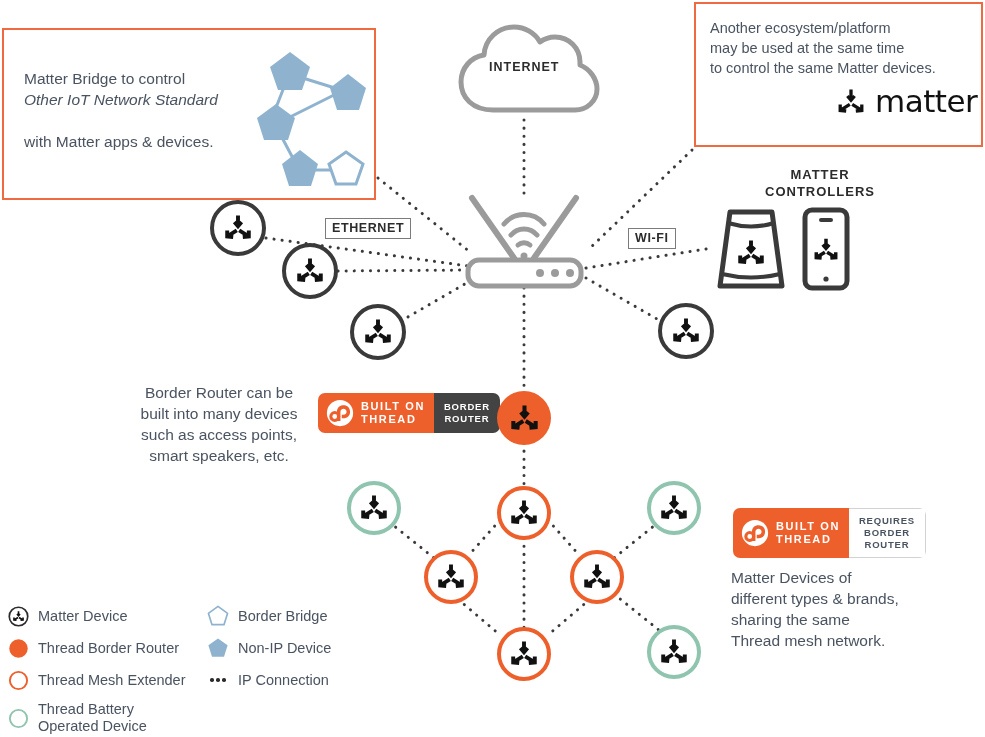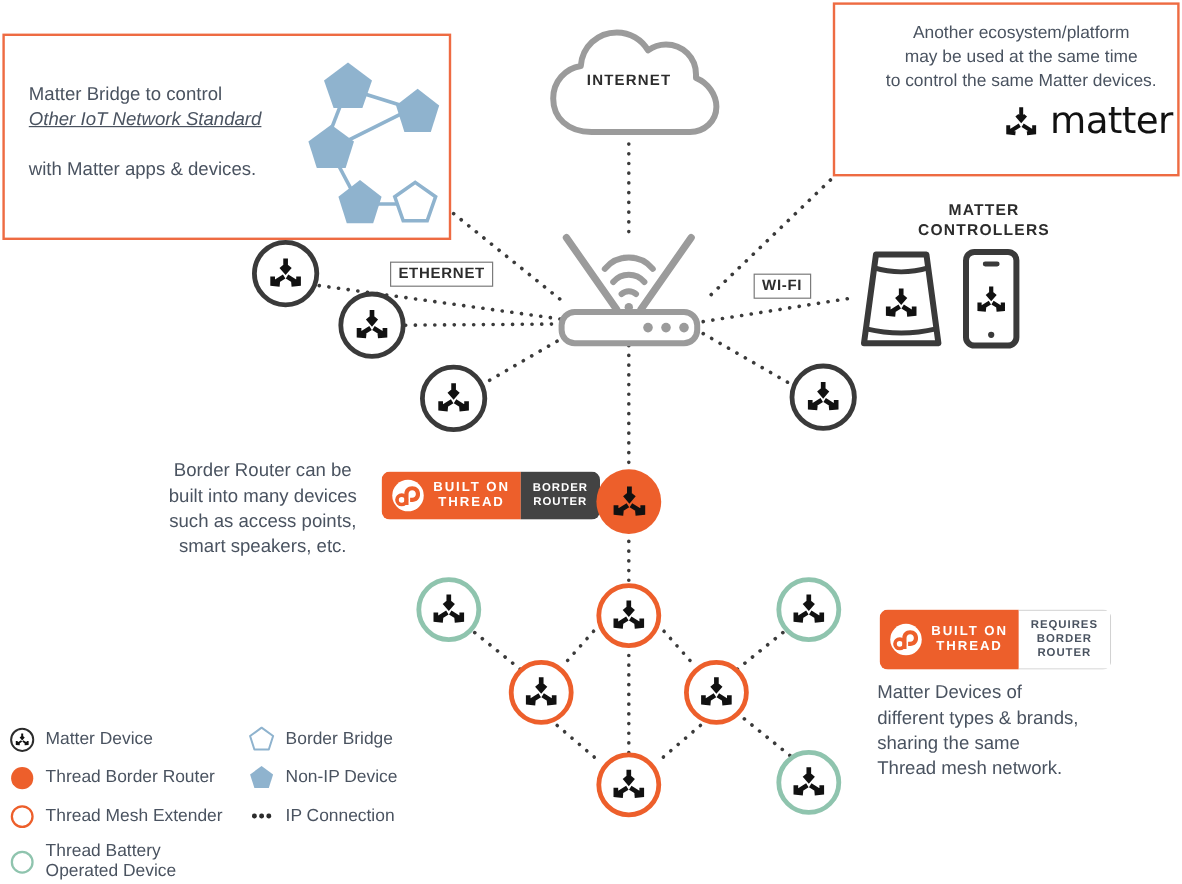--- a/index.html
+++ b/index.html
@@ -27,22 +27,22 @@
   #callout-eco    { left: 694px; top: 2px; width: 289px; height: 145px; }
 
   .callout-text {
     position: absolute;
     font-size: 15.5px;
     line-height: 21px;
     color: #4a5360;
     white-space: pre-line;
   }
   #bridge-text { left: 20px; top: 17px; width: 240px; text-align: left; }
-  #bridge-text .em { font-style: italic; display: block; text-decoration: underline; }
-  #eco-text { left: 24px; top: 14px; width: 262px; text-align: center; font-size: 14.5px; line-height: 20px;}
+  #bridge-text .em { font-style: italic; display: block; }
+  #eco-text { left: 14px; top: 14px; width: 262px; font-size: 14.5px; line-height: 20px;}
 
   
   .boxlabel {
     position: absolute;
     border: 1.5px solid #7b7b7b;
     background: #fff;
     font-size: 12.5px;
     font-weight: bold;
     letter-spacing: 0.6px;
     color: #2c2c2c;
@@ -103,21 +103,20 @@
     display: flex;
     align-items: stretch;
     border-radius: 7px;
     overflow: hidden;
     box-sizing: border-box;
   }
   .badge .left {
     background: #ED5F2B;
     display: flex; align-items: center; gap: 7px;
     padding: 6px 9px 6px 8px;
-    text-align: center;
   }
   .badge .tlogo { flex: 0 0 auto; }
   .badge .ltext {
     color: #fff; font-size: 11px; font-weight: bold;
     letter-spacing: 1.6px; line-height: 13px; white-space: pre-line;
   }
   .badge .right {
     display: flex; align-items: center; justify-content: center;
     padding: 6px 10px;
     font-size: 9.5px; font-weight: bold; letter-spacing: 0.8px;

